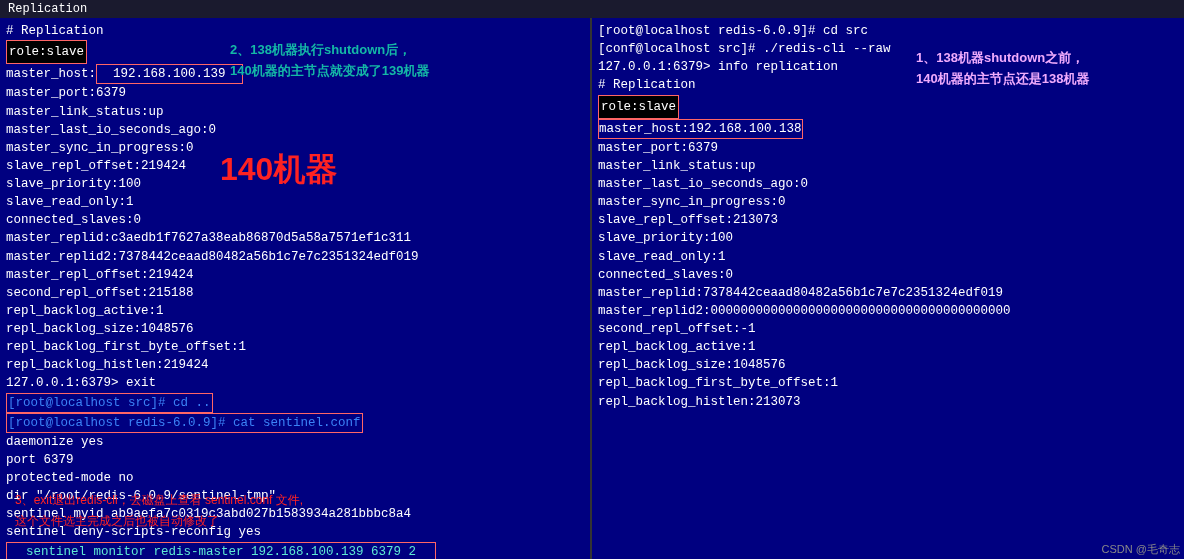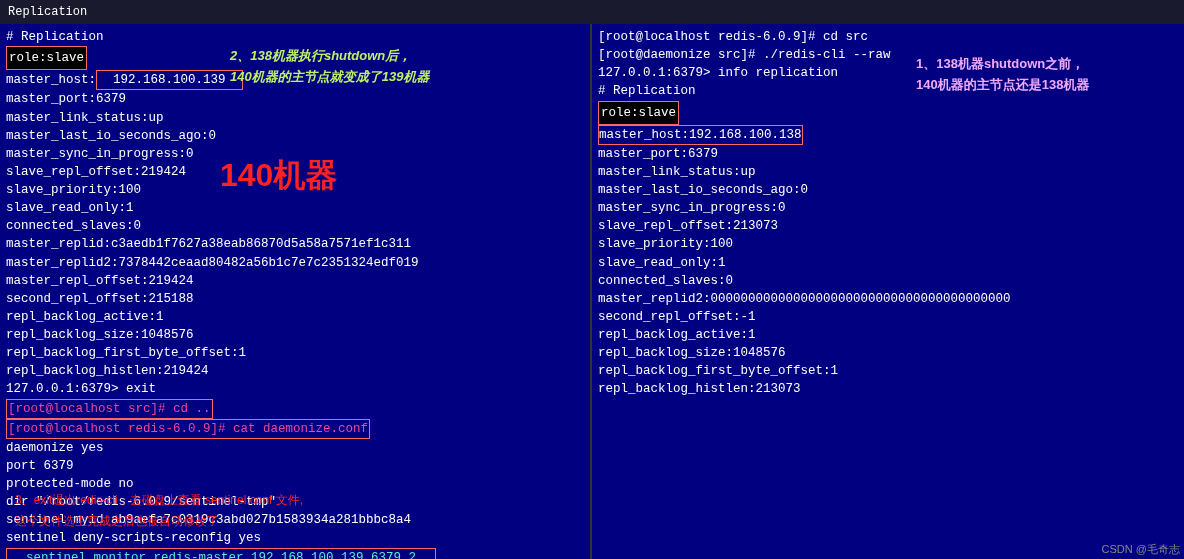--- a/index.html
+++ b/index.html
@@ -13,21 +13,21 @@
       display: flex;
       flex-direction: column;
     }
     .title-bar {
       background: #1a1a2e;
       color: #fff;
       padding: 2px 8px;
       font-size: 12px;
       display: flex;
       align-items: center;
-      height: 24px;
+      height: 18px;
       flex-shrink: 0;
     }
     .main-content {
       display: flex;
       flex: 1;
       overflow: hidden;
     }
     .left-panel {
       width: 590px;
       background: #000080;
@@ -46,24 +46,23 @@
       position: relative;
       border-left: 2px solid #333;
     }
     .terminal-line {
       line-height: 1.45;
       white-space: pre;
       font-size: 12.5px;
     }
     .annotation-red {
       position: absolute;
-      color: #bef264;
+      color: #14b8a6;
       font-family: 'SimSun', 'Microsoft YaHei', sans-serif;
       font-weight: bold;
-      font-style: italic;
     }
     .annotation-red-right {
       position: absolute;
       color: #f0abfc;
       font-family: 'SimSun', 'Microsoft YaHei', sans-serif;
       font-weight: bold;
       font-size: 13px;
     }
     .big-label {
       position: absolute;
@@ -96,21 +95,21 @@
     .ip-highlight {
       border: 1.5px solid #ff6666;
       display: inline-block;
       padding: 0 16px;
       color: #fff;
     }
     .cmd-highlight {
       border: 1.5px solid #ff6666;
       display: inline-block;
       padding: 0 1px;
-      color: #ec4899;
+      color: #3b82f6;
     }
     .sentinel-highlight {
       border: 1.5px solid #ff6666;
       display: inline-block;
       padding: 0 19px;
       color: #5eead4;
     }
   </style>
 </head>
 <body>
@@ -144,21 +143,21 @@
       <div class="terminal-line">master_replid:c3aedb1f7627a38eab86870d5a58a7571ef1c311</div>
       <div class="terminal-line">master_replid2:7378442ceaad80482a56b1c7e7c2351324edf019</div>
       <div class="terminal-line">master_repl_offset:219424</div>
       <div class="terminal-line">second_repl_offset:215188</div>
       <div class="terminal-line">repl_backlog_active:1</div>
       <div class="terminal-line">repl_backlog_size:1048576</div>
       <div class="terminal-line">repl_backlog_first_byte_offset:1</div>
       <div class="terminal-line">repl_backlog_histlen:219424</div>
       <div class="terminal-line">127.0.0.1:6379&gt; exit</div>
       <div class="terminal-line"><span class="cmd-highlight">[root@localhost src]# cd ..</span></div>
-      <div class="terminal-line"><span class="cmd-highlight">[root@localhost redis-6.0.9]# cat daemonize.conf</span></div>
+      <div class="terminal-line"><span class="cmd-highlight">[root@localhost redis-6.0.9]# cat sentinel.conf</span></div>
       <div class="terminal-line">daemonize yes</div>
       <div class="terminal-line">port 6379</div>
       <div class="terminal-line">protected-mode no</div>
       <div class="terminal-line">dir "/root/redis-6.0.9/sentinel-tmp"</div>
       <div class="terminal-line">sentinel myid ab9aefa7c0319c3abd027b1583934a281bbbc8a4</div>
       <div class="terminal-line">sentinel deny-scripts-reconfig yes</div>
       <div class="terminal-line"><span class="sentinel-highlight">sentinel monitor redis-master 192.168.100.139 6379 2</span></div>
       <div class="terminal-line">sentinel config-epoch redis-master 1</div>
     </div>
 
@@ -168,33 +167,34 @@
   </div>
 
   <div class="right-panel">
 
     <div class="annotation-red-right" style="top:30px; right:8px; line-height:1.6; text-align:left; width:260px;">
       1、138机器shutdown之前，<br>140机器的主节点还是138机器
     </div>
 
     <div>
       <div class="terminal-line">[root@localhost redis-6.0.9]# cd src</div>
-      <div class="terminal-line">[root@daemonize src]# ./redis-cli --raw</div>
+      <div class="terminal-line">[conf@localhost src]# ./redis-cli --raw</div>
       <div class="terminal-line">127.0.0.1:6379&gt; info replication</div>
       <div class="terminal-line"># Replication</div>
       <div class="terminal-line"><span class="role-highlight">role:slave</span></div>
       <div class="terminal-line"><span style="border:1.5px solid #ff6666; display:inline-block; padding:0 0;">master_host:192.168.100.138</span></div>
       <div class="terminal-line">master_port:6379</div>
       <div class="terminal-line">master_link_status:up</div>
       <div class="terminal-line">master_last_io_seconds_ago:0</div>
       <div class="terminal-line">master_sync_in_progress:0</div>
       <div class="terminal-line">slave_repl_offset:213073</div>
       <div class="terminal-line">slave_priority:100</div>
       <div class="terminal-line">slave_read_only:1</div>
       <div class="terminal-line">connected_slaves:0</div>
+      <div class="terminal-line">master_replid:7378442ceaad80482a56b1c7e7c2351324edf019</div>
       <div class="terminal-line">master_replid2:0000000000000000000000000000000000000000</div>
       <div class="terminal-line">second_repl_offset:-1</div>
       <div class="terminal-line">repl_backlog_active:1</div>
       <div class="terminal-line">repl_backlog_size:1048576</div>
       <div class="terminal-line">repl_backlog_first_byte_offset:1</div>
       <div class="terminal-line">repl_backlog_histlen:213073</div>
     </div>
 
     <div class="watermark">CSDN @毛奇志</div>
   </div>

